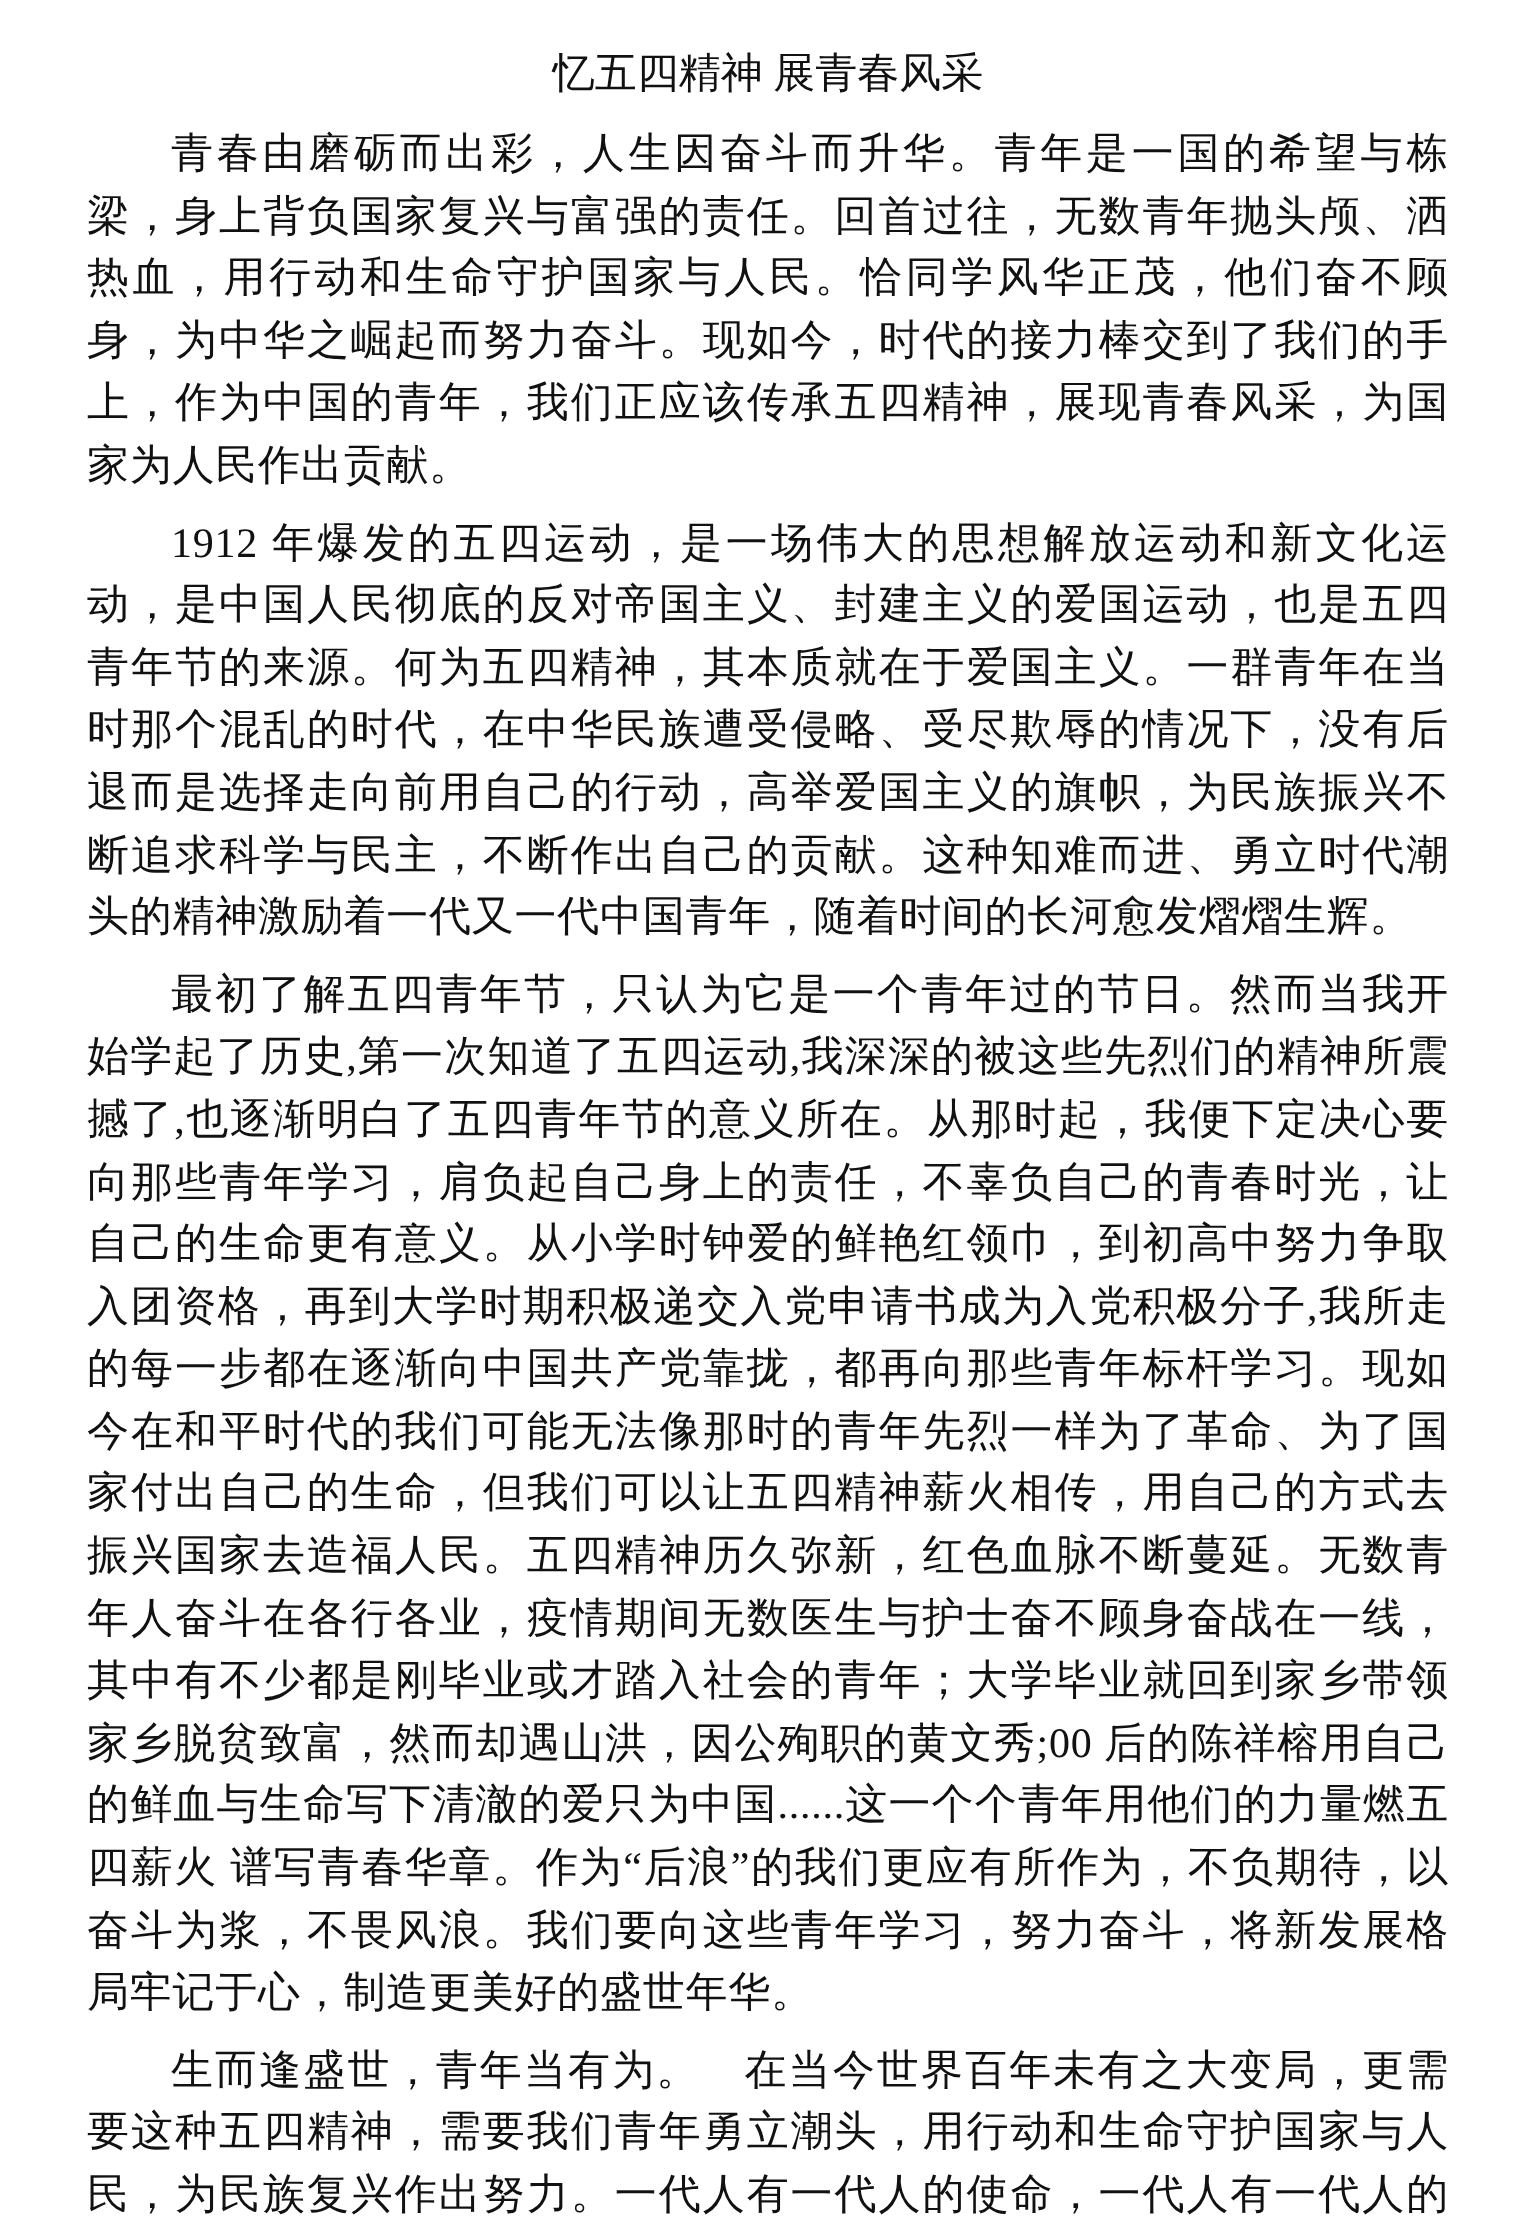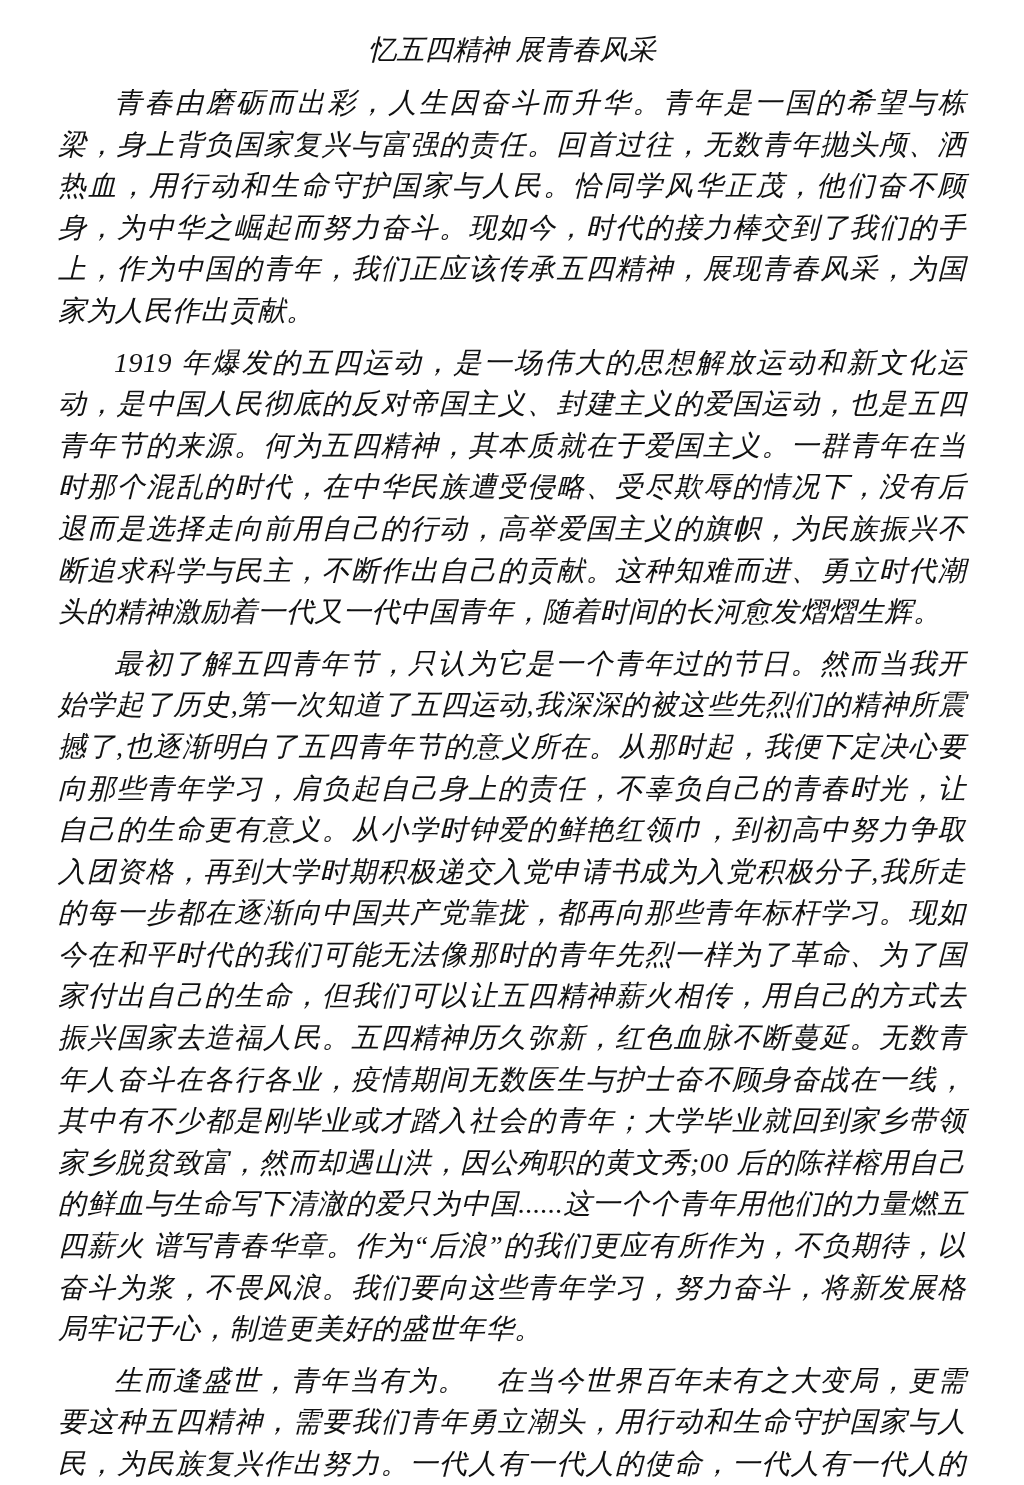--- a/index.html
+++ b/index.html
@@ -11,21 +11,20 @@
     width: 1024px;
     height: 1485px;
     box-sizing: border-box;
     background: #ffffff;
     color: #111111;
     padding: 28px 48px 0 48px;
     font-family: "Liberation Serif", "DejaVu Sans", sans-serif;
     font-size: 28px;
     line-height: 41.6px;
     overflow: hidden;
-    font-style: italic;
   }
   .doc-title {
     text-align: center;
     font-size: 28px;
     font-weight: normal;
     margin: 0 0 0 0;
     line-height: 44px;
   }
   .doc-body p {
     margin: 10px;
@@ -35,18 +34,18 @@
   }
 </style>
 </head>
 <body>
 
 <div class="page">
   <h1 class="doc-title">忆五四精神 展青春风采</h1>
 
   <div class="doc-body">
     <p>青春由磨砺而出彩，人生因奋斗而升华。青年是一国的希望与栋梁，身上背负国家复兴与富强的责任。回首过往，无数青年抛头颅、洒热血，用行动和生命守护国家与人民。恰同学风华正茂，他们奋不顾身，为中华之崛起而努力奋斗。现如今，时代的接力棒交到了我们的手上，作为中国的青年，我们正应该传承五四精神，展现青春风采，为国家为人民作出贡献。</p>
-    <p>1919 年爆发的五四运动，是一场伟大的思想解放运动和新文化运动，是中国人民彻底的反对帝国主义、封建主义的爱国运动，也是五四青年节的来源。何为五四精神，其本质就在于爱国主义。一群青年在当时那个混乱的时代，在中华民族遭受侵略、受尽欺辱的情况下，没有后退而是选择走向前用自己的行动，高举爱国主义的旗帜，为民族振兴不断追求科学与民主，不断作出自己的贡献。这种知难而进、勇立时代潮头的精神激励着一代又一代中国青年，随着时间的长河愈发熠熠生辉。</p>
+    <p>1912 年爆发的五四运动，是一场伟大的思想解放运动和新文化运动，是中国人民彻底的反对帝国主义、封建主义的爱国运动，也是五四青年节的来源。何为五四精神，其本质就在于爱国主义。一群青年在当时那个混乱的时代，在中华民族遭受侵略、受尽欺辱的情况下，没有后退而是选择走向前用自己的行动，高举爱国主义的旗帜，为民族振兴不断追求科学与民主，不断作出自己的贡献。这种知难而进、勇立时代潮头的精神激励着一代又一代中国青年，随着时间的长河愈发熠熠生辉。</p>
     <p>最初了解五四青年节，只认为它是一个青年过的节日。然而当我开始学起了历史,第一次知道了五四运动,我深深的被这些先烈们的精神所震撼了,也逐渐明白了五四青年节的意义所在。从那时起，我便下定决心要向那些青年学习，肩负起自己身上的责任，不辜负自己的青春时光，让自己的生命更有意义。从小学时钟爱的鲜艳红领巾，到初高中努力争取入团资格，再到大学时期积极递交入党申请书成为入党积极分子,我所走的每一步都在逐渐向中国共产党靠拢，都再向那些青年标杆学习。现如今在和平时代的我们可能无法像那时的青年先烈一样为了革命、为了国家付出自己的生命，但我们可以让五四精神薪火相传，用自己的方式去振兴国家去造福人民。五四精神历久弥新，红色血脉不断蔓延。无数青年人奋斗在各行各业，疫情期间无数医生与护士奋不顾身奋战在一线，其中有不少都是刚毕业或才踏入社会的青年；大学毕业就回到家乡带领家乡脱贫致富，然而却遇山洪，因公殉职的黄文秀;00 后的陈祥榕用自己的鲜血与生命写下清澈的爱只为中国......这一个个青年用他们的力量燃五四薪火 谱写青春华章。作为“后浪”的我们更应有所作为，不负期待，以奋斗为浆，不畏风浪。我们要向这些青年学习，努力奋斗，将新发展格局牢记于心，制造更美好的盛世年华。</p>
     <p>生而逢盛世，青年当有为。　在当今世界百年未有之大变局，更需要这种五四精神，需要我们青年勇立潮头，用行动和生命守护国家与人民，为民族复兴作出努力。一代人有一代人的使命，一代人有一代人的担当，让我们不负韶华、不负使命、奋勇向前！</p>
   </div>
 
 </div>
 
 </body></html>

